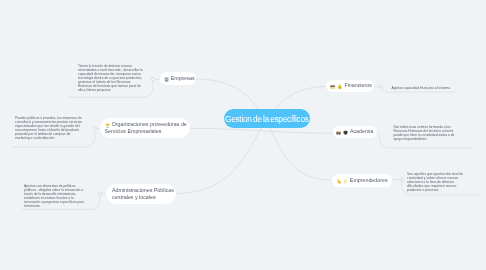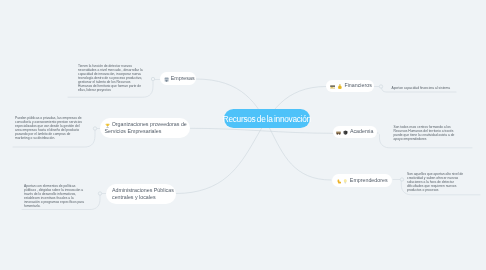--- a/index.html
+++ b/index.html
@@ -41,21 +41,21 @@
     <circle cx="153" cy="79" r="1.7"></circle>
     <circle cx="95" cy="128.5" r="1.7"></circle>
     <circle cx="100" cy="193.5" r="1.7"></circle>
     <circle cx="381" cy="86.5" r="1.7"></circle>
     <circle cx="373" cy="133" r="1.7"></circle>
     <circle cx="402" cy="179.5" r="1.7"></circle>
   </g>
 </svg>
 
 <div class="center" style="left:223.8px;top:108.5px;width:86px;height:19.7px;">
-  <span class="lbl">Recursos de la innovación</span>
+  <span class="lbl">Gestion de la específicos</span>
 </div>
 
 <div class="pill" style="left:159.5px;top:71.8px;width:36.8px;height:13.0px;padding-left:4.0px;">
   <div class="inner"><span class="ic" style="width:5.2px;height:5.2px;margin-left:0px;"><svg viewBox="0 0 16 16" width="100%" height="100%">
             <rect x="2.2" y="2.2" width="11.6" height="12" rx="0.8" fill="#9AA7B4"></rect>
             <rect x="2.2" y="2.2" width="11.6" height="2.2" rx="0.8" fill="#7D8B99"></rect>
             <g fill="#E8EDF2">
               <rect x="3.9" y="5.4" width="1.7" height="1.6"></rect>
               <rect x="6.6" y="5.4" width="1.7" height="1.6"></rect>
               <rect x="9.3" y="5.4" width="1.7" height="1.6"></rect>

